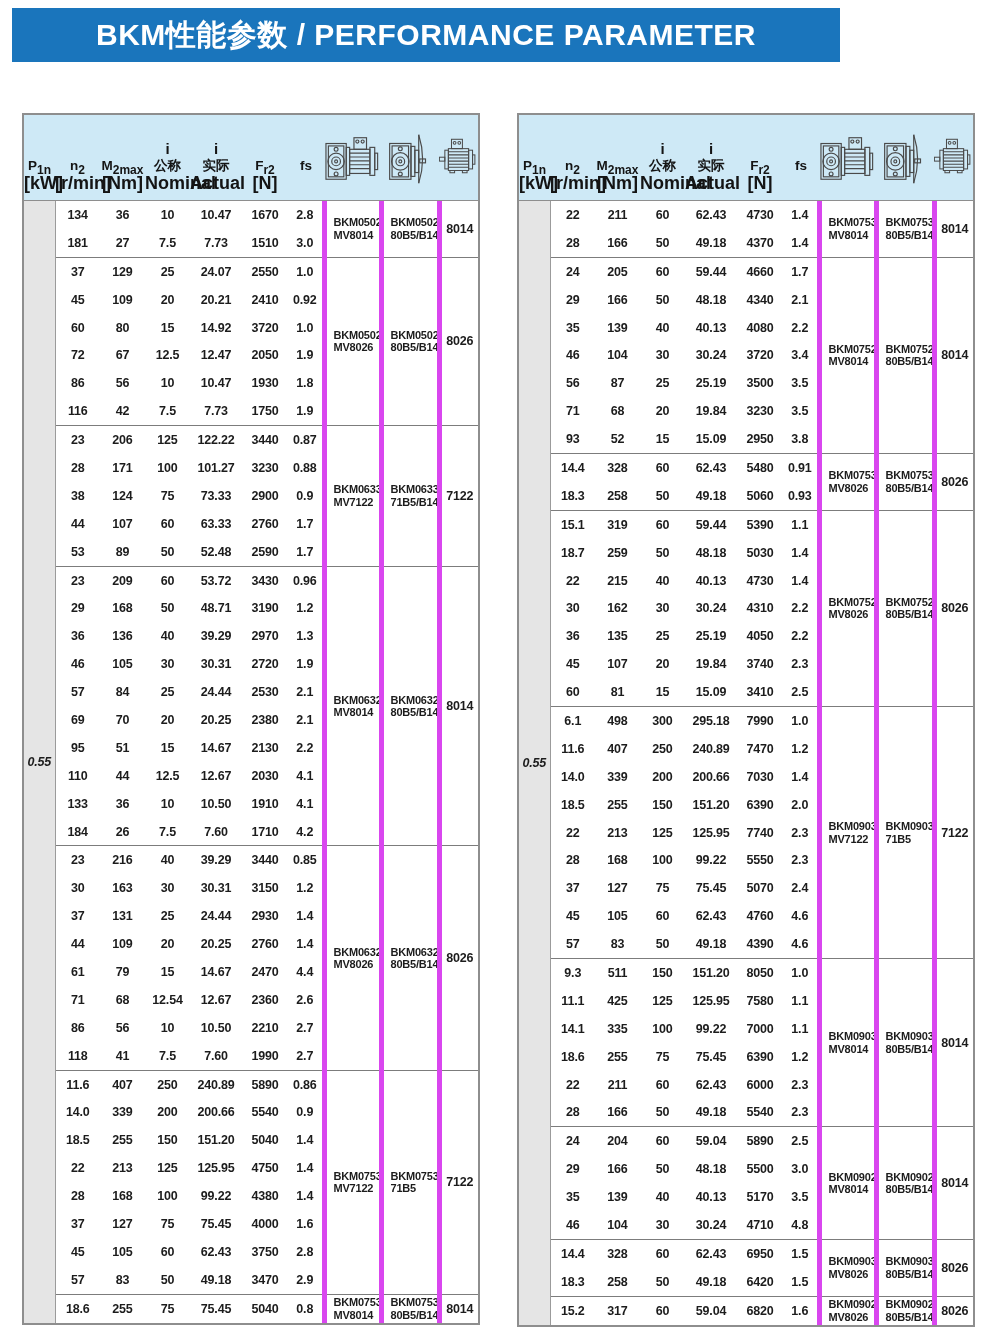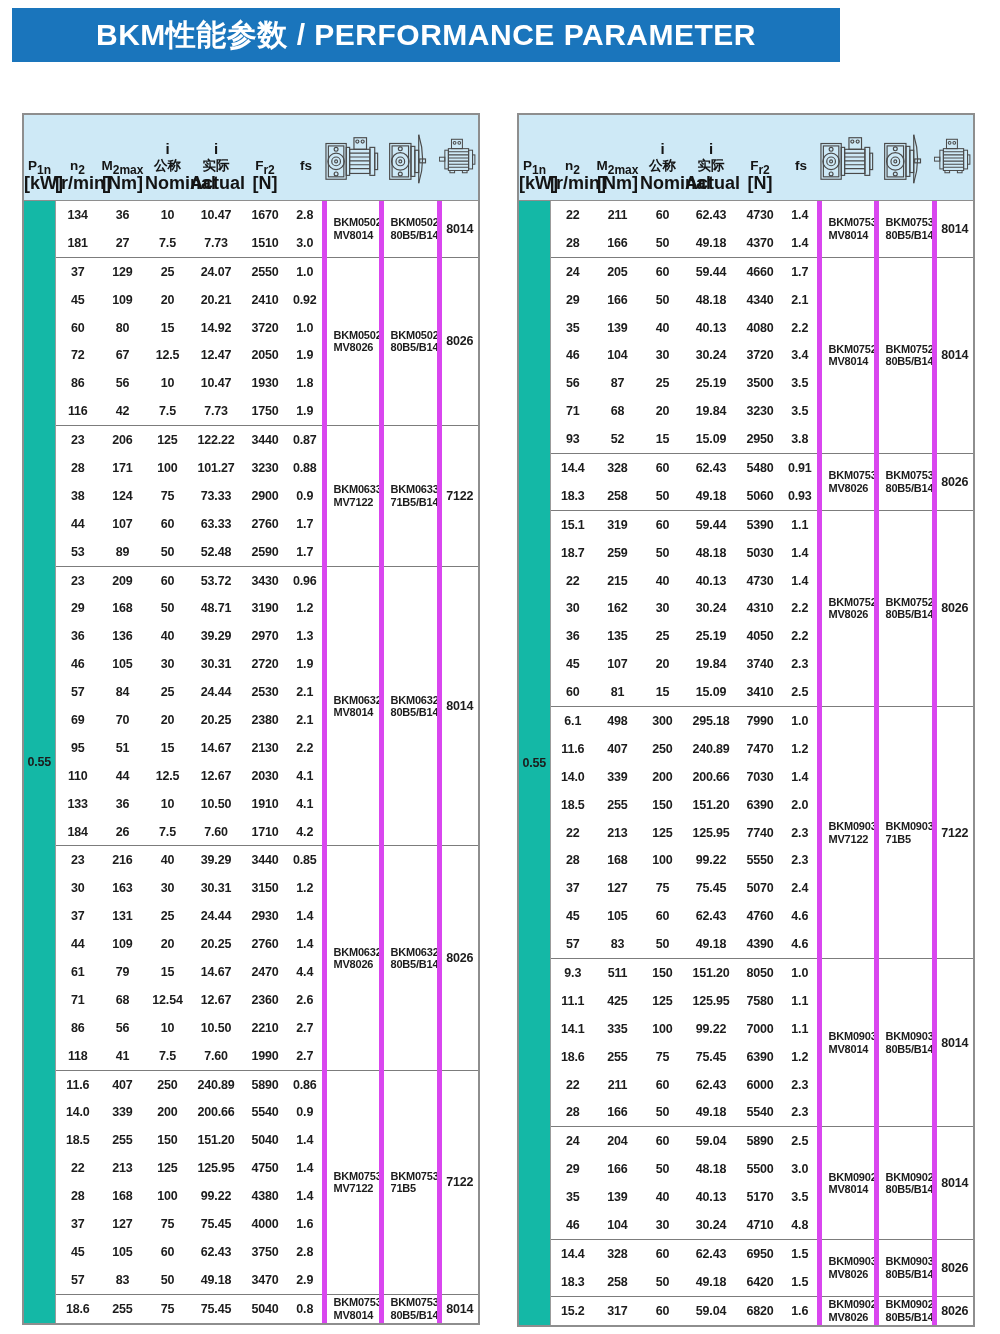--- a/index.html
+++ b/index.html
@@ -32,21 +32,21 @@
   .hicon svg{display:block;}
   table.pbody{
     width:454px;border-collapse:collapse;table-layout:fixed;
   }
   table.pbody td{
     height:27.9px;padding:0;text-align:center;vertical-align:middle;
     font-size:12.5px;font-weight:bold;letter-spacing:-0.2px;color:#1c1c1c;
     overflow:hidden;
   }
   td.pcol{
-    background:#14b8a6;border-right:1px solid #9b9b9b;font-size:13px;
+    background:#e5e5e5;border-right:1px solid #9b9b9b;font-size:13px;font-style:italic;
   }
   td.m1,td.m2,td.code{border-left:5px solid #d946ef;}
   td.gsep{border-top:1.4px solid #7c7c7c;}
   .mtxt{text-align:left;padding-left:7px;font-size:11px;line-height:12.5px;font-weight:bold;white-space:nowrap;}
   td.code{font-size:12px;}
 </style>
 </head>
 <body>
 
 <div class="banner">

